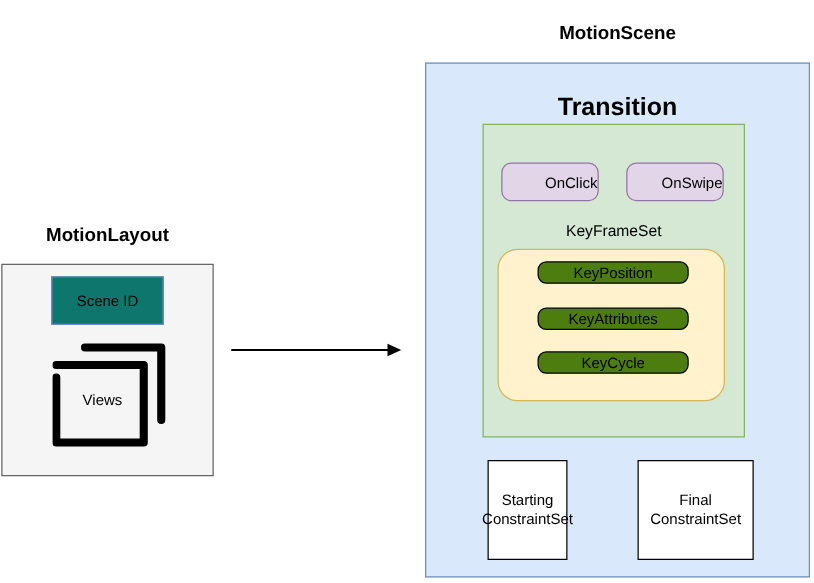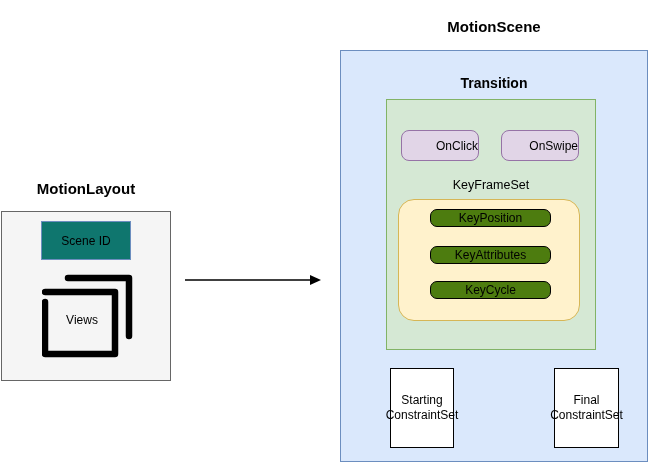--- a/index.html
+++ b/index.html
@@ -46,21 +46,21 @@
   
   .arrow-label { left: 180px; top: 252px; width: 145px; text-align: center; }
   .arrow-svg { left: 180px; top: 270px; }
 
   
   .ms-title { left: 340px; top: 18px; width: 308px; }
   .ms-box {
     left: 340px; top: 50px; width: 308px; height: 412px;
     background: #dae8fc; border: 1px solid #6c8ebf;
   }
-  .transition-title { left: 340px; top: 75px; width: 308px; font-size: 14px; }
+  .transition-title { left: 340px; top: 75px; width: 308px; font-size: 20px; }
   .transition-box {
     left: 386px; top: 99px; width: 210px; height: 251px;
     background: #d5e8d4; border: 1px solid #82b366;
   }
   .handler {
     width: 78px; height: 31px; top: 130px;
     background: #e1d5e7; border: 1px solid #9673a6;
     border-radius: 8px;
     justify-content: flex-end;
   }
@@ -78,21 +78,21 @@
     border-radius: 7px;
   }
   .key-position   { top: 209px; }
   .key-attributes { top: 246px; }
   .key-cycle      { top: 281px; }
   .cs-box {
     top: 368px; width: 64px; height: 80px;
     background: #ffffff; border: 1.5px solid #000000;
   }
   .cs-start { left: 390px; }
-  .cs-final { left: 510px; width: 65px; margin-left: 44px; }
+  .cs-final { left: 510px; width: 93px; }
 </style>
 </head>
 <body>
 
 <div class="canvas">
 
   <div class="abs title ml-title">MotionLayout</div>
 
   <div class="abs ml-box"></div>
 

